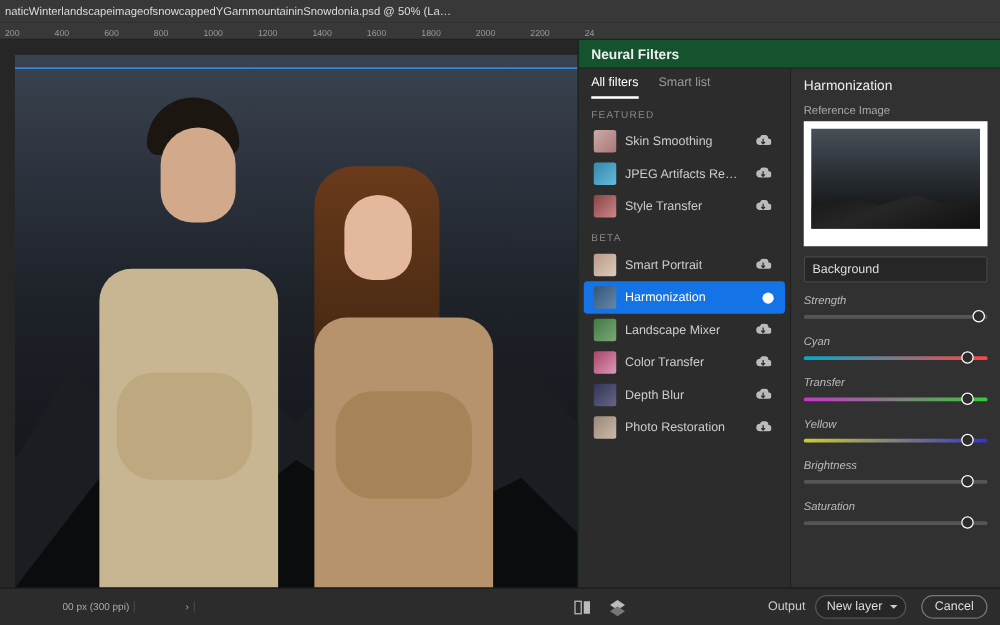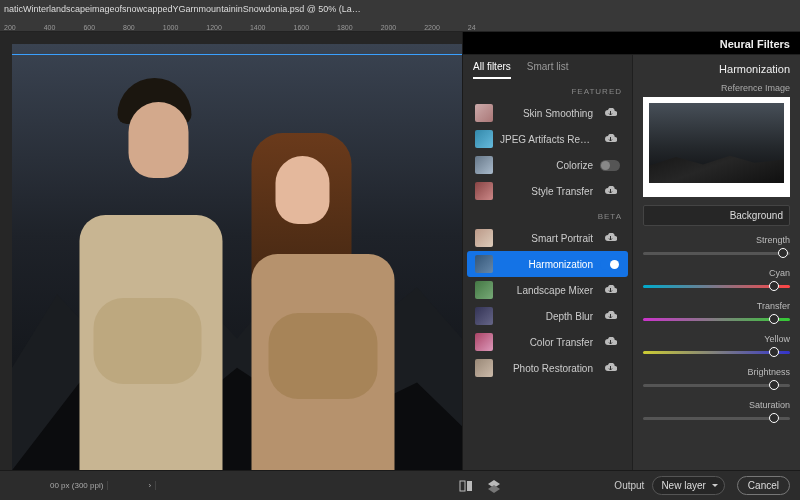--- a/index.html
+++ b/index.html
@@ -22,21 +22,21 @@
   .hair.m { position: absolute; top: 0; left: 32%; width: 74px; height: 46px; background: #1b160f; border-radius: 40px 40px 10px 10px; }
   .hair.f { position: absolute; top: 14%; left: 8%; width: 100px; height: 200px; background: linear-gradient(#6a3a1b, #3a2210); border-radius: 50px 50px 80px 80px; }
   .torso { position: absolute; bottom: 0; width: 82%; height: 65%; border-radius: 26px 26px 0 0; }
   .torso.m { left: 10%; background: #c8b592; }
   .torso.f { left: 8%; background: #b6926d; height: 55%; }
   .arm-cross { position: absolute; bottom: 22%; left: 18%; width: 62%; height: 22%; border-radius: 30px; }
   .arm-cross.m { background: #bda87f; }
   .arm-cross.f { background: #a78458; bottom: 18%; }
 
   
-  .panel { width: 338px; background: #000000; display: flex; flex-direction: column; border-left: 1px solid #1a1a1a; text-align: right; }
+  .panel { width: 338px; background: #14532d; display: flex; flex-direction: column; border-left: 1px solid #1a1a1a; }
   .panel-title { padding: 6px 10px 4px; font-size: 11px; color: #eee; font-weight: 600; border-bottom: 1px solid #1f1f1f; }
   .panel-body { flex: 1; display: flex; min-height: 0; }
   .filters { width: 170px; background: #2c2c2c; display: flex; flex-direction: column; border-right: 1px solid #1f1f1f; }
   .detail { flex: 1; background: #313131; display: flex; flex-direction: column; padding: 8px 10px 4px; overflow: hidden; }
   .subtabs { display: flex; gap: 16px; padding: 6px 10px 0; font-size: 10px; }
   .subtab { color: #999; padding-bottom: 5px; cursor: pointer; }
   .subtab.active { color: #fff; border-bottom: 2px solid #fff; }
   .section-label { font-size: 8px; letter-spacing: 1px; color: #888; padding: 8px 10px 4px; text-transform: uppercase; }
   .filter-list { overflow: hidden; }
   .filter-row { display: flex; align-items: center; gap: 7px; padding: 4px 8px; height: 26px; cursor: pointer; border-radius: 3px; margin: 0 4px; }
@@ -49,21 +49,21 @@
   .toggle-on { width: 20px; height: 11px; border-radius: 6px; background: #1473e6; position: relative; }
   .toggle-on::after { content: ""; position: absolute; right: 1px; top: 1px; width: 9px; height: 9px; border-radius: 50%; background: #fff; }
 
   .detail h3 { font-size: 11px; font-weight: 500; color: #eee; margin-bottom: 8px; }
   .ref-label { font-size: 9px; color: #aaa; margin-bottom: 4px; }
   .ref-thumb { width: 100%; height: 100px; background: #fff; padding: 6px 6px 14px; }
   .ref-inner { width: 100%; height: 100%; background: linear-gradient(to bottom, #474f58 0%, #24282c 55%, #0c0d0f 100%); position: relative; }
   .ref-inner::after { content: ""; position: absolute; bottom: 0; left: 0; right: 0; height: 36%; background: linear-gradient(160deg, #161616 0%, #262626 45%, #101010 100%); clip-path: polygon(0 40%, 20% 10%, 40% 36%, 60% 5%, 78% 30%, 100% 18%, 100% 100%, 0 100%); }
   .layer-sel { margin-top: 8px; background: #262626; border: 1px solid #444; padding: 4px 6px; font-size: 10px; color: #ddd; border-radius: 2px; }
   .slider-row { margin-top: 9px; }
-  .slider-row .sl-label { font-size: 9px; color: #bbb; margin-bottom: 2px; display: block; }
+  .slider-row .sl-label { font-size: 9px; color: #bbb; margin-bottom: 2px; display: block; font-style: italic; }
   .slider { position: relative; height: 12px; display: flex; align-items: center; }
   .track { flex: 1; height: 3px; border-radius: 2px; }
   .thumb { position: absolute; width: 10px; height: 10px; border-radius: 50%; border: 1px solid #fff; background: #2c2c2c; top: 1px; }
   .track.gray { background: #555; }
   .track.cyan { background: linear-gradient(to right, #00aacc, #ff4444); }
   .track.magenta { background: linear-gradient(to right, #cc33cc, #33cc33); }
   .track.yellow { background: linear-gradient(to right, #cccc33, #3333cc); }
 
   .footer { height: 30px; background: #2c2c2c; border-top: 1px solid #1a1a1a; display: flex; align-items: center; padding: 0 10px; gap: 12px; }
   .footer-left { display: flex; gap: 0; }
@@ -150,27 +150,20 @@
               <div class="ficon" style="background:linear-gradient(135deg,#38a,#6bd)"></div>
               <span class="flabel">JPEG Artifacts Removal</span>
               <span class="fstatus">
                 <svg width="13" height="10" viewBox="0 0 13 10">
                   <path d="M4 8a3 3 0 010-6 3.5 3.5 0 016.8 1A2 2 0 0111 8H4z" fill="#bbb"></path>
                   <path d="M6.5 3v4M5 5.5l1.5 1.5L8 5.5" stroke="#2c2c2c" stroke-width="1" fill="none"></path>
                 </svg>
               </span>
             </div>
             <div class="filter-row">
-              <div class="ficon" style="background:linear-gradient(135deg,#678,#abc)"></div>
-              <span class="flabel">Colorize</span>
-              <span class="fstatus">
-                <span class="toggle-off"></span>
-              </span>
-            </div>
-            <div class="filter-row">
               <div class="ficon" style="background:linear-gradient(135deg,#844,#c88)"></div>
               <span class="flabel">Style Transfer</span>
               <span class="fstatus">
                 <svg width="13" height="10" viewBox="0 0 13 10">
                   <path d="M4 8a3 3 0 010-6 3.5 3.5 0 016.8 1A2 2 0 0111 8H4z" fill="#bbb"></path>
                   <path d="M6.5 3v4M5 5.5l1.5 1.5L8 5.5" stroke="#2c2c2c" stroke-width="1" fill="none"></path>
                 </svg>
               </span>
             </div>
           </div>
@@ -197,32 +190,32 @@
               <div class="ficon" style="background:linear-gradient(135deg,#474,#7a7)"></div>
               <span class="flabel">Landscape Mixer</span>
               <span class="fstatus">
                 <svg width="13" height="10" viewBox="0 0 13 10">
                   <path d="M4 8a3 3 0 010-6 3.5 3.5 0 016.8 1A2 2 0 0111 8H4z" fill="#bbb"></path>
                   <path d="M6.5 3v4M5 5.5l1.5 1.5L8 5.5" stroke="#2c2c2c" stroke-width="1" fill="none"></path>
                 </svg>
               </span>
             </div>
             <div class="filter-row">
+              <div class="ficon" style="background:linear-gradient(135deg,#a46,#d9b)"></div>
+              <span class="flabel">Color Transfer</span>
+              <span class="fstatus">
+                <svg width="13" height="10" viewBox="0 0 13 10">
+                  <path d="M4 8a3 3 0 010-6 3.5 3.5 0 016.8 1A2 2 0 0111 8H4z" fill="#bbb"></path>
+                  <path d="M6.5 3v4M5 5.5l1.5 1.5L8 5.5" stroke="#2c2c2c" stroke-width="1" fill="none"></path>
+                </svg>
+              </span>
+            </div>
+            <div class="filter-row">
               <div class="ficon" style="background:linear-gradient(135deg,#335,#668)"></div>
               <span class="flabel">Depth Blur</span>
-              <span class="fstatus">
-                <svg width="13" height="10" viewBox="0 0 13 10">
-                  <path d="M4 8a3 3 0 010-6 3.5 3.5 0 016.8 1A2 2 0 0111 8H4z" fill="#bbb"></path>
-                  <path d="M6.5 3v4M5 5.5l1.5 1.5L8 5.5" stroke="#2c2c2c" stroke-width="1" fill="none"></path>
-                </svg>
-              </span>
-            </div>
-            <div class="filter-row">
-              <div class="ficon" style="background:linear-gradient(135deg,#a46,#d9b)"></div>
-              <span class="flabel">Color Transfer</span>
               <span class="fstatus">
                 <svg width="13" height="10" viewBox="0 0 13 10">
                   <path d="M4 8a3 3 0 010-6 3.5 3.5 0 016.8 1A2 2 0 0111 8H4z" fill="#bbb"></path>
                   <path d="M6.5 3v4M5 5.5l1.5 1.5L8 5.5" stroke="#2c2c2c" stroke-width="1" fill="none"></path>
                 </svg>
               </span>
             </div>
             <div class="filter-row">
               <div class="ficon" style="background:linear-gradient(135deg,#987,#cba)"></div>
               <span class="flabel">Photo Restoration</span>

